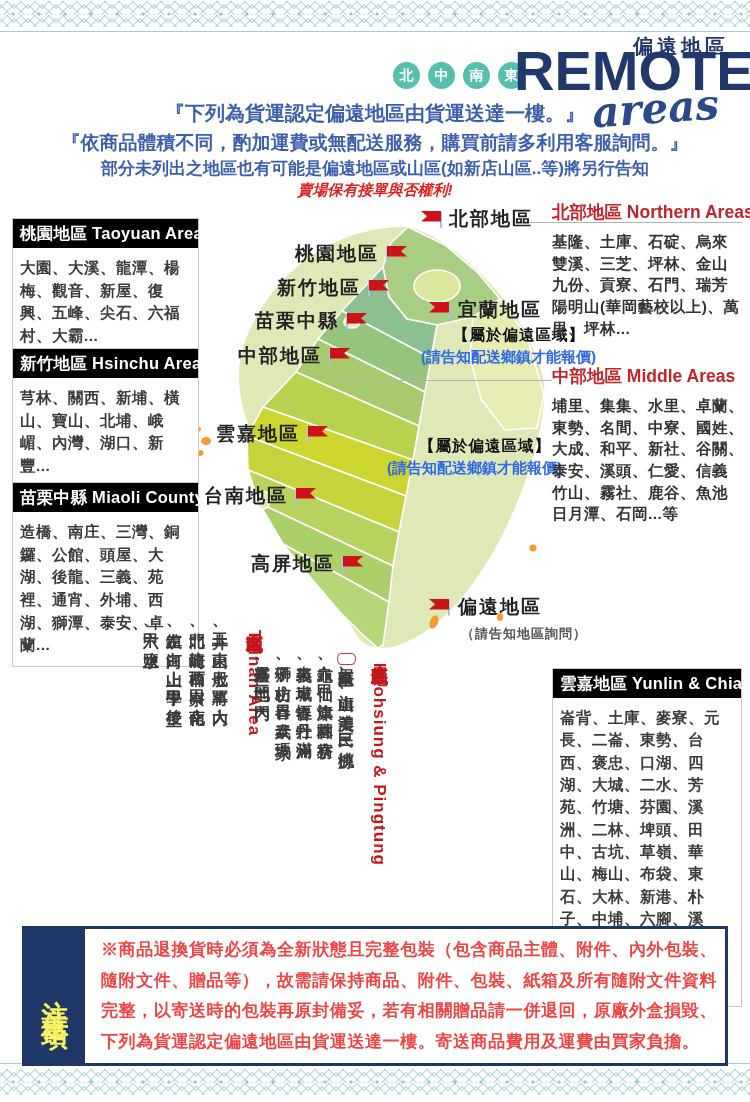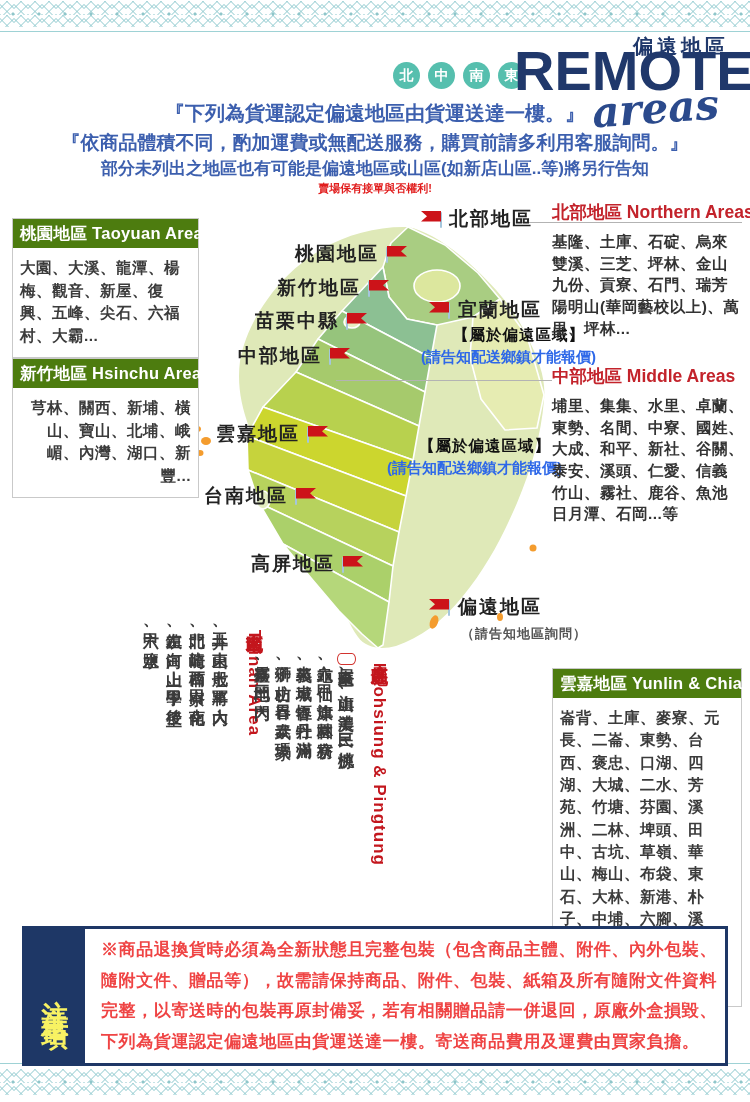--- a/index.html
+++ b/index.html
@@ -26,25 +26,25 @@
   .logo-cn{position:absolute;left:633px;top:33px;font-size:20px;font-weight:bold;color:#20386b;letter-spacing:4px;}
   .logo-en{position:absolute;left:514px;top:38px;font-size:56px;font-weight:800;color:#20386b;letter-spacing:0;}
   .logo-script{position:absolute;left:592px;top:84px;font-size:42px;font-style:italic;font-weight:bold;
                color:#2b4a8c;font-family:"DejaVu Serif",serif;transform:rotate(-4deg);}
 
   
   .intro{position:absolute;left:0;width:750px;text-align:center;color:#3c5fae;font-weight:bold;white-space:nowrap;}
   .intro1{top:100px;font-size:20px;}
   .intro2{top:130px;font-size:19px;}
   .intro3{top:157px;font-size:17px;}
-  .intro4{top:181px;font-size:11px;color:#e11d1d;}
+  .intro4{top:181px;font-size:15px;color:#e11d1d;font-style:italic;}
 
   
   .infobox{position:absolute;width:185px;background:#fff;border:1px solid #c9c9c9;}
-  .infobox-head{background:#4d7c0f;color:#fff;font-weight:bold;font-size:16.5px;line-height:29px;
+  .infobox-head{background:#000000;color:#fff;font-weight:bold;font-size:16.5px;line-height:29px;
                 padding-left:7px;letter-spacing:.3px;white-space:nowrap;}
   .infobox-body{padding:9px 7px;font-size:15.5px;line-height:1.46;color:#3b3b3b;font-weight:600;letter-spacing:.5px;}
 
   
   .textbox{position:absolute;width:196px;}
   .textbox-title{color:#c3232b;font-weight:bold;font-size:17.5px;white-space:nowrap;}
   .textbox-body{margin-top:7px;font-size:15.5px;line-height:1.4;color:#333;font-weight:600;letter-spacing:.5px;}
 
   .leader{position:absolute;height:1px;background:#b3b3b3;}
 
@@ -218,23 +218,27 @@
         </svg>
       <span>偏遠地區</span>
     </div>
     <div class="graynote">（請告知地區詢問）</div>
   </div>
 
   <div class="infobox" style="left:12px;top:218px;min-height:122px;">
     <div class="infobox-head">桃園地區 Taoyuan Areas</div>
     <div class="infobox-body">大園、大溪、龍潭、楊梅、觀音、新屋、復興、五峰、尖石、六福村、大霸...</div>
   </div>
-  <div class="infobox" style="left:12px;top:358px;min-height:118px;text-align:right;">
+  <div class="infobox" style="left:12px;top:348px;min-height:118px;">
     <div class="infobox-head">新竹地區 Hsinchu Areas</div>
     <div class="infobox-body">芎林、關西、新埔、橫山、寶山、北埔、峨嵋、內灣、湖口、新豐...</div>
+  </div>
+  <div class="infobox" style="left:12px;top:482px;min-height:128px;">
+    <div class="infobox-head">苗栗中縣 Miaoli County</div>
+    <div class="infobox-body">造橋、南庄、三灣、銅鑼、公館、頭屋、大湖、後龍、三義、苑裡、通宵、外埔、西湖、獅潭、泰安、卓蘭...</div>
   </div>
 
   <div class="textbox" style="left:552px;top:200px;">
     <div class="textbox-title">北部地區 Northern Areas</div>
     <div class="textbox-body">基隆、土庫、石碇、烏來 雙溪、三芝、坪林、金山 九份、貢寮、石門、瑞芳 陽明山(華岡藝校以上)、萬里、坪林...</div>
   </div>
   <div class="textbox" style="left:552px;top:364px;">
     <div class="textbox-title">中部地區 Middle Areas</div>
     <div class="textbox-body">埔里、集集、水里、卓蘭、東勢、名間、中寮、國姓、大成、和平、新社、谷關、泰安、溪頭、仁愛、信義 竹山、霧社、鹿谷、魚池 日月潭、石岡...等</div>
   </div>

